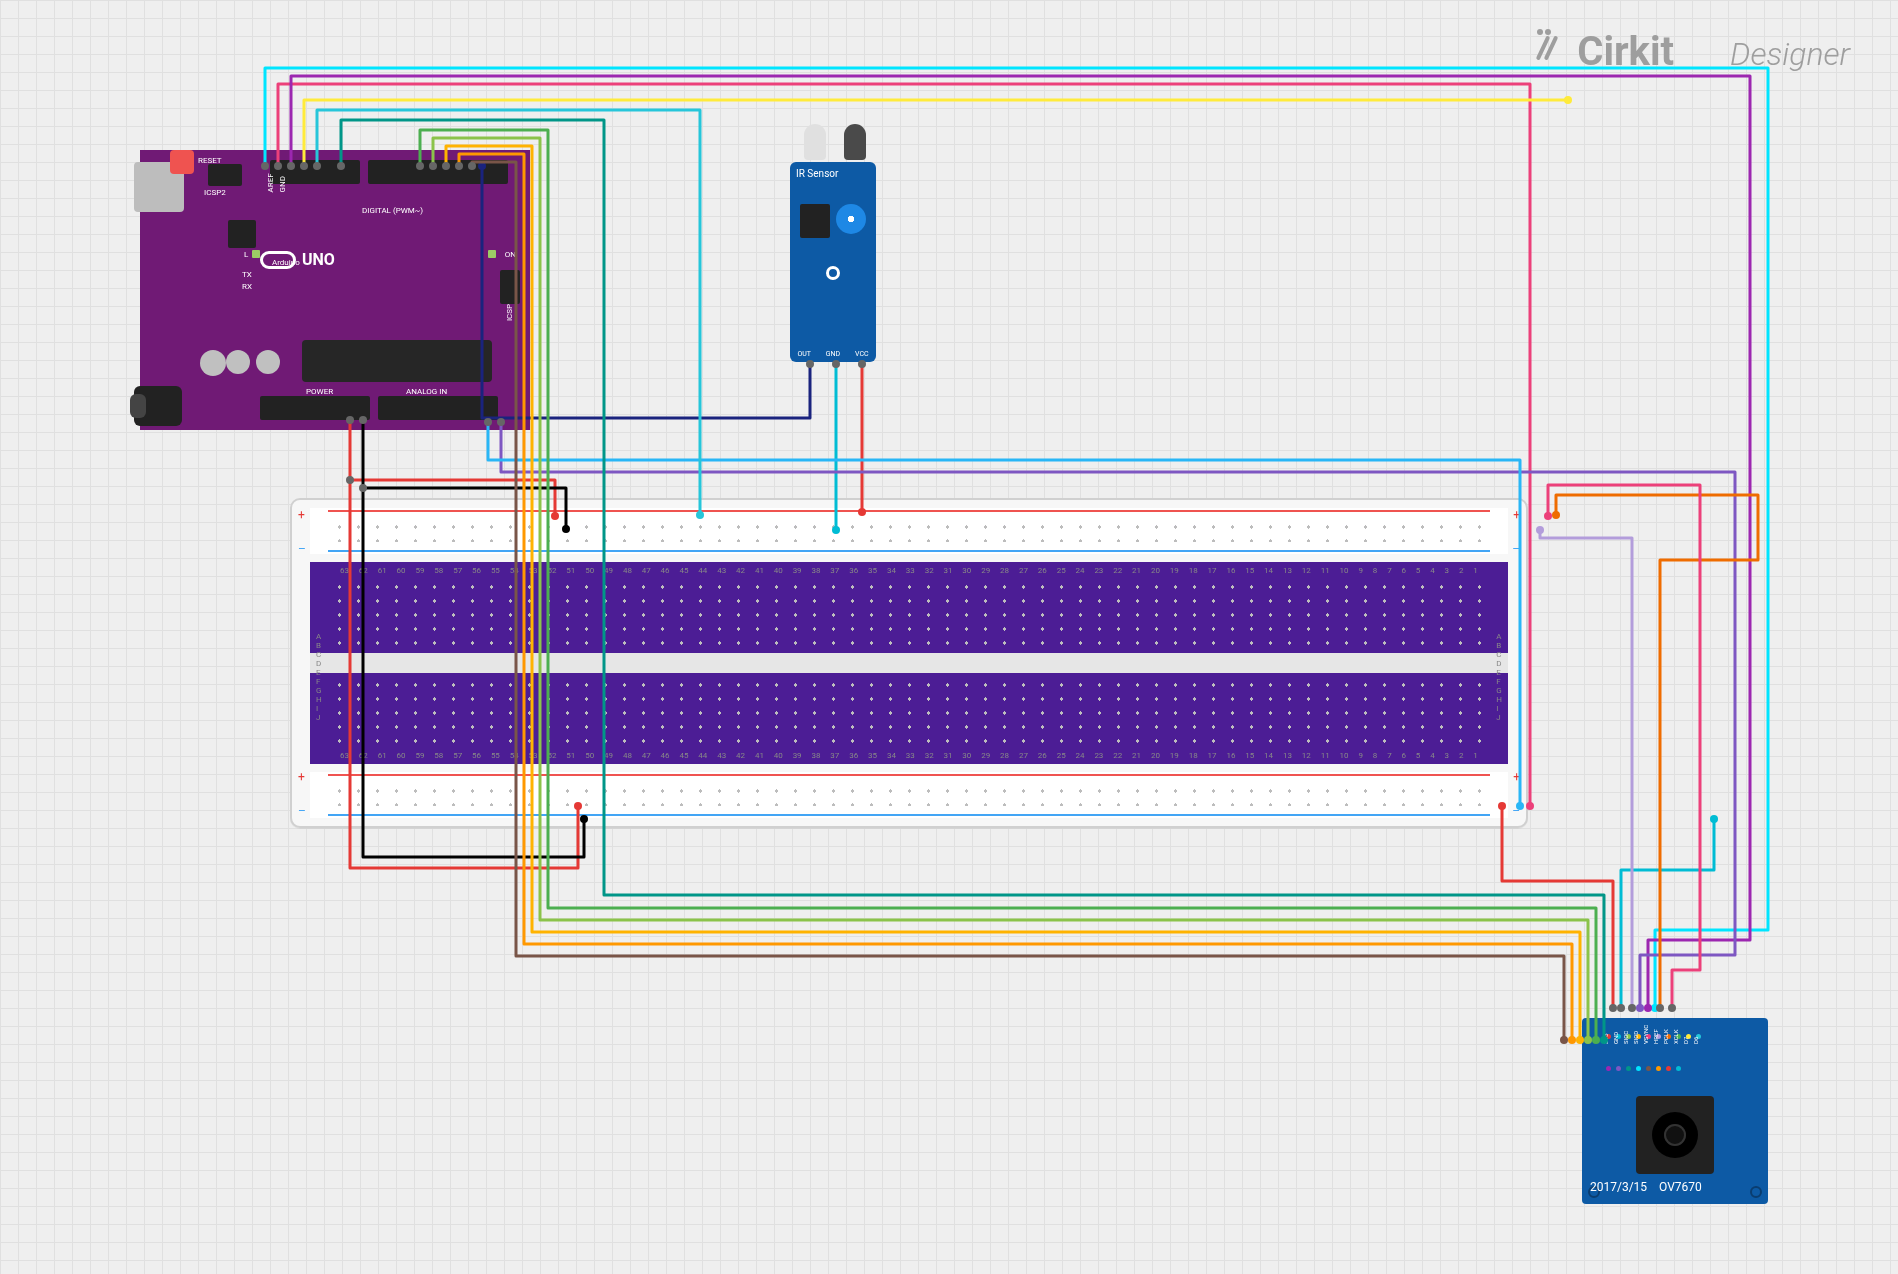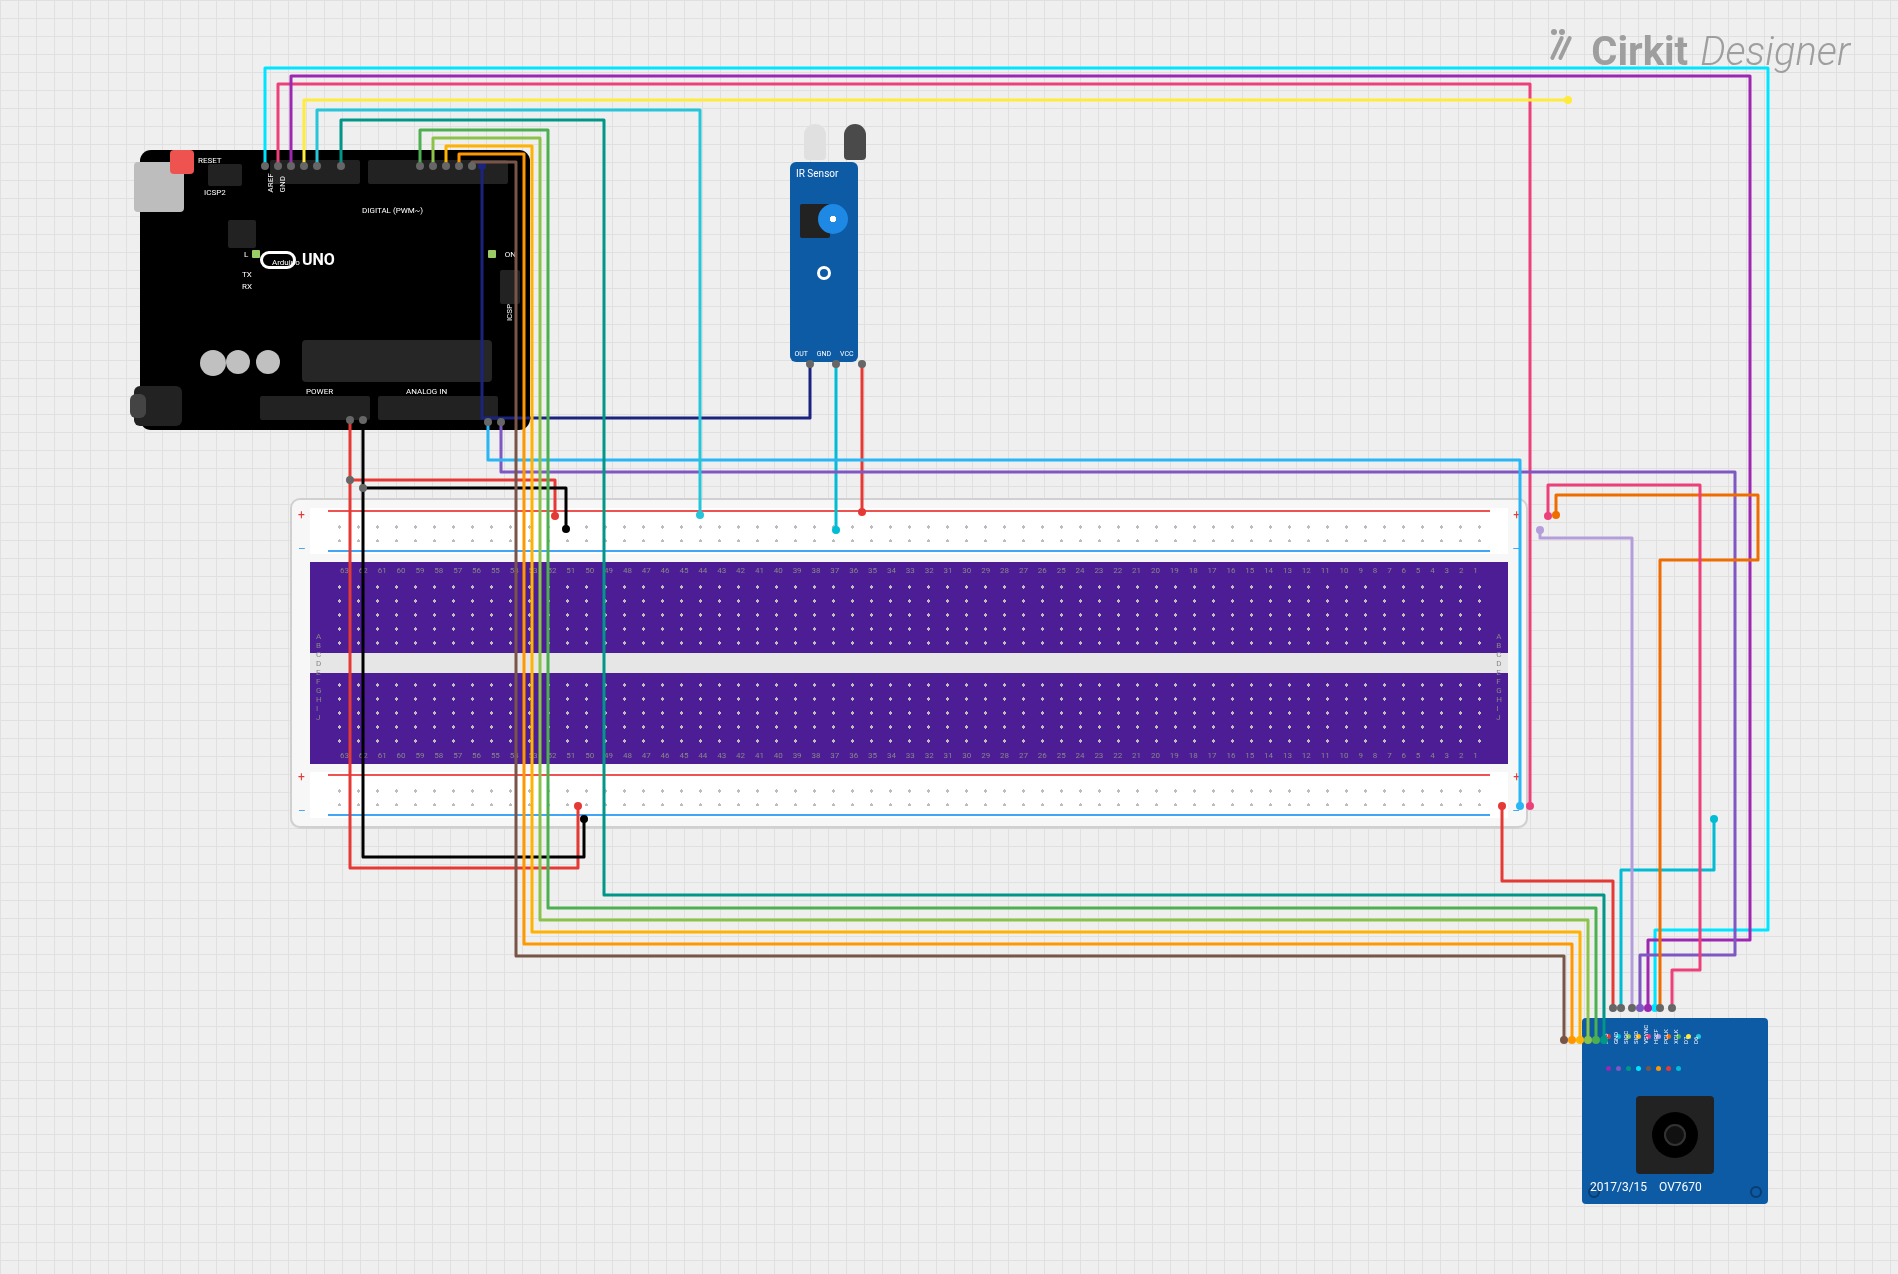--- a/index.html
+++ b/index.html
@@ -59,37 +59,38 @@
     background: #9e9e9e;
     top: -2px;
   }
   .logo .dot.a { left: 6px; }
   .logo .dot.b { left: 14px; }
   .logo-text-1 {
     font-size: 40px;
     font-weight: 700;
   }
   .logo-text-2 {
-    font-size: 40px;
+    font-size: 32px;
     font-weight: 300;
     font-style: italic;
+    margin-left: 44px;
   }
   .stage {
     position: absolute;
     inset: 0;
   }
   
   .arduino {
     position: absolute;
     left: 140px;
     top: 150px;
     width: 390px;
     height: 280px;
-    background: #000000;
-    border-radius: 11px;
+    background: #701a75;
+    border-radius: 0;
   }
   .arduino .usb {
     position: absolute;
     left: -6px;
     top: 12px;
     width: 50px;
     height: 50px;
     background: #bdbdbd;
     border-radius: 4px;
   }
@@ -178,21 +179,21 @@
     content: ""; position: absolute; top: 2px; width: 12px; height: 12px;
   }
   .arduino .led {
     position: absolute;
     width: 8px; height: 8px; background: #9ccc65; border-radius: 1px;
   }
   .ir-sensor {
     position: absolute;
     left: 790px;
     top: 124px;
-    width: 68px;
+    width: 86px;
     height: 238px;
   }
   .ir-sensor .leds-row {
     position: absolute;
     top: 0; left: 14px; display: flex; gap: 18px;
   }
   .ir-sensor .ir-led {
     width: 22px; height: 36px; border-radius: 11px 11px 4px 4px;
     background: #e0e0e0;
   }

